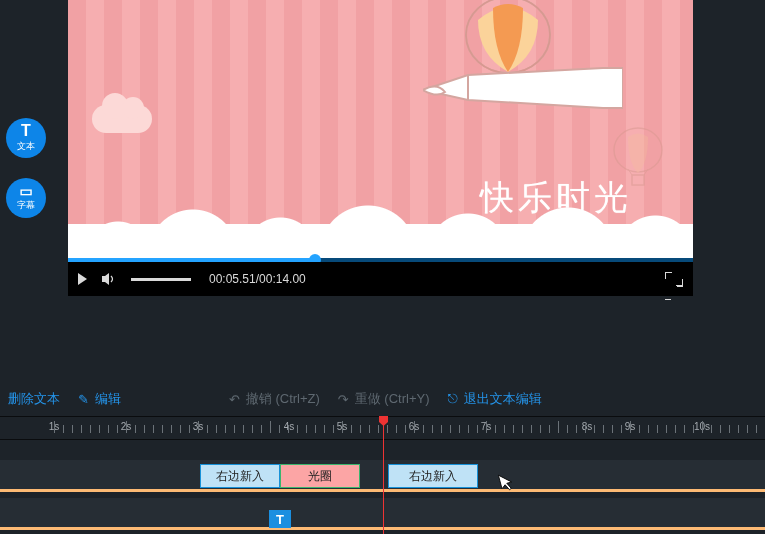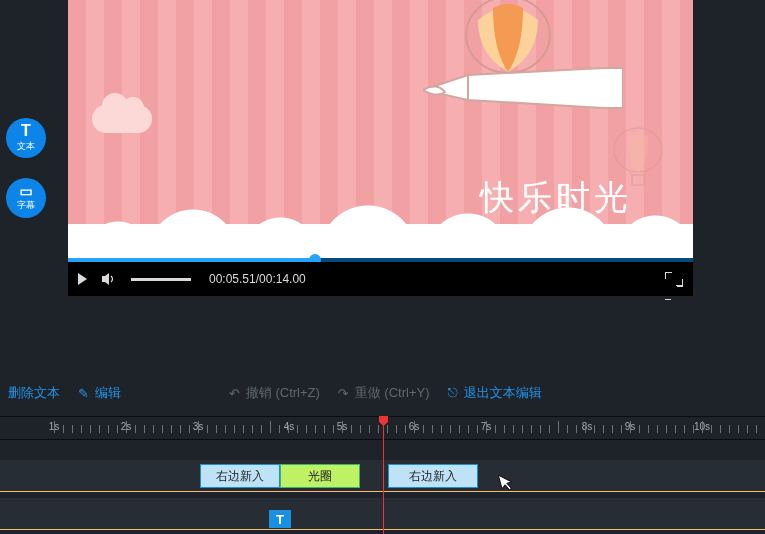--- a/index.html
+++ b/index.html
@@ -28,35 +28,35 @@
 .vol-icon{display:flex;align-items:center;cursor:pointer}
 .vol-slider{width:60px;height:3px;background:#555;position:relative;cursor:pointer}
 .vol-slider:before{content:"";position:absolute;left:0;top:0;bottom:0;width:100%;background:#dadada}
 .timecode{margin-left:4px;font-family:Arial}
 .fullscreen{margin-left:auto;width:18px;height:14px;position:relative;cursor:pointer}
 .fullscreen:before,.fullscreen:after{content:"";position:absolute;width:6px;height:6px;border:1.5px solid #dadada}
 .fullscreen:before{top:0;left:0;border-right:none;border-bottom:none}
 .fullscreen:after{bottom:0;right:0;border-left:none;border-top:none}
 .fs2:before{top:0;right:0;left:auto;border-left:none;border-bottom:none}
 .fs2:after{bottom:0;left:0;right:auto;border-right:none;border-top:none}
-.toolbar{position:absolute;left:0;right:0;top:384px;height:30px;display:flex;align-items:flex-start;padding:0 8px;gap:18px;font-size:13px}
+.toolbar{position:absolute;left:0;right:0;top:384px;height:30px;display:flex;align-items:center;padding:0 8px;gap:18px;font-size:13px}
 .tb-item{display:flex;align-items:center;gap:6px;color:#2493e8;cursor:pointer}
 .tb-disabled{color:#5e6870;cursor:default}
 .tb-icon{font-size:13px}
 .ruler{position:absolute;left:0;right:0;top:416px;height:24px;border-top:1px solid #0a0c0e;border-bottom:1px solid #0a0c0e}
 .ruler-inner{position:relative;height:100%}
 .tick{position:absolute;top:8px;width:1px;height:8px;background:#6b7278}
 .tick.major{top:4px;height:12px}
 .tick-label{position:absolute;top:4px;font-size:10px;color:#a5abb0;transform:translateX(-50%)}
 .timeline{position:absolute;left:0;right:0;top:440px}
-.track{height:32px;border-bottom:1px solid #fdba74;background:#262d34;margin-top:6px;position:relative}
+.track{height:32px;border-bottom:3px solid #fdba74;background:#262d34;margin-top:6px;position:relative}
 .track.first{margin-top:20px}
 .clip{position:absolute;top:4px;height:24px;border:1px solid #1791d8;display:flex;align-items:center;justify-content:center;font-size:12px;color:#222;cursor:pointer}
 .clip-blue{background:#bfe2f6}
-.clip-green{background:#bef264;border-color:#3bb56e}
+.clip-green{background:#fca5a5;border-color:#3bb56e}
 .playhead{position:absolute;top:416px;bottom:0;width:1px;background:#e33;left:383px}
 .playhead:before{content:"";position:absolute;top:0;left:-4px;width:9px;height:10px;background:#e33;clip-path:polygon(0 0,100% 0,100% 60%,50% 100%,0 60%)}
 .text-marker{position:absolute;top:510px;left:269px;width:22px;height:18px;background:#1b8fe0;display:flex;align-items:center;justify-content:center;color:#fff;font-weight:bold;font-size:13px;cursor:pointer}
 .cursor-arrow{position:absolute;left:500px;top:472px;color:#fff;font-size:16px;transform:rotate(-15deg)}
 .small-balloon{position:absolute;right:25px;top:125px;opacity:.5}
 </style>
 </head>
 <body>
 
 <div class="sidebar">

